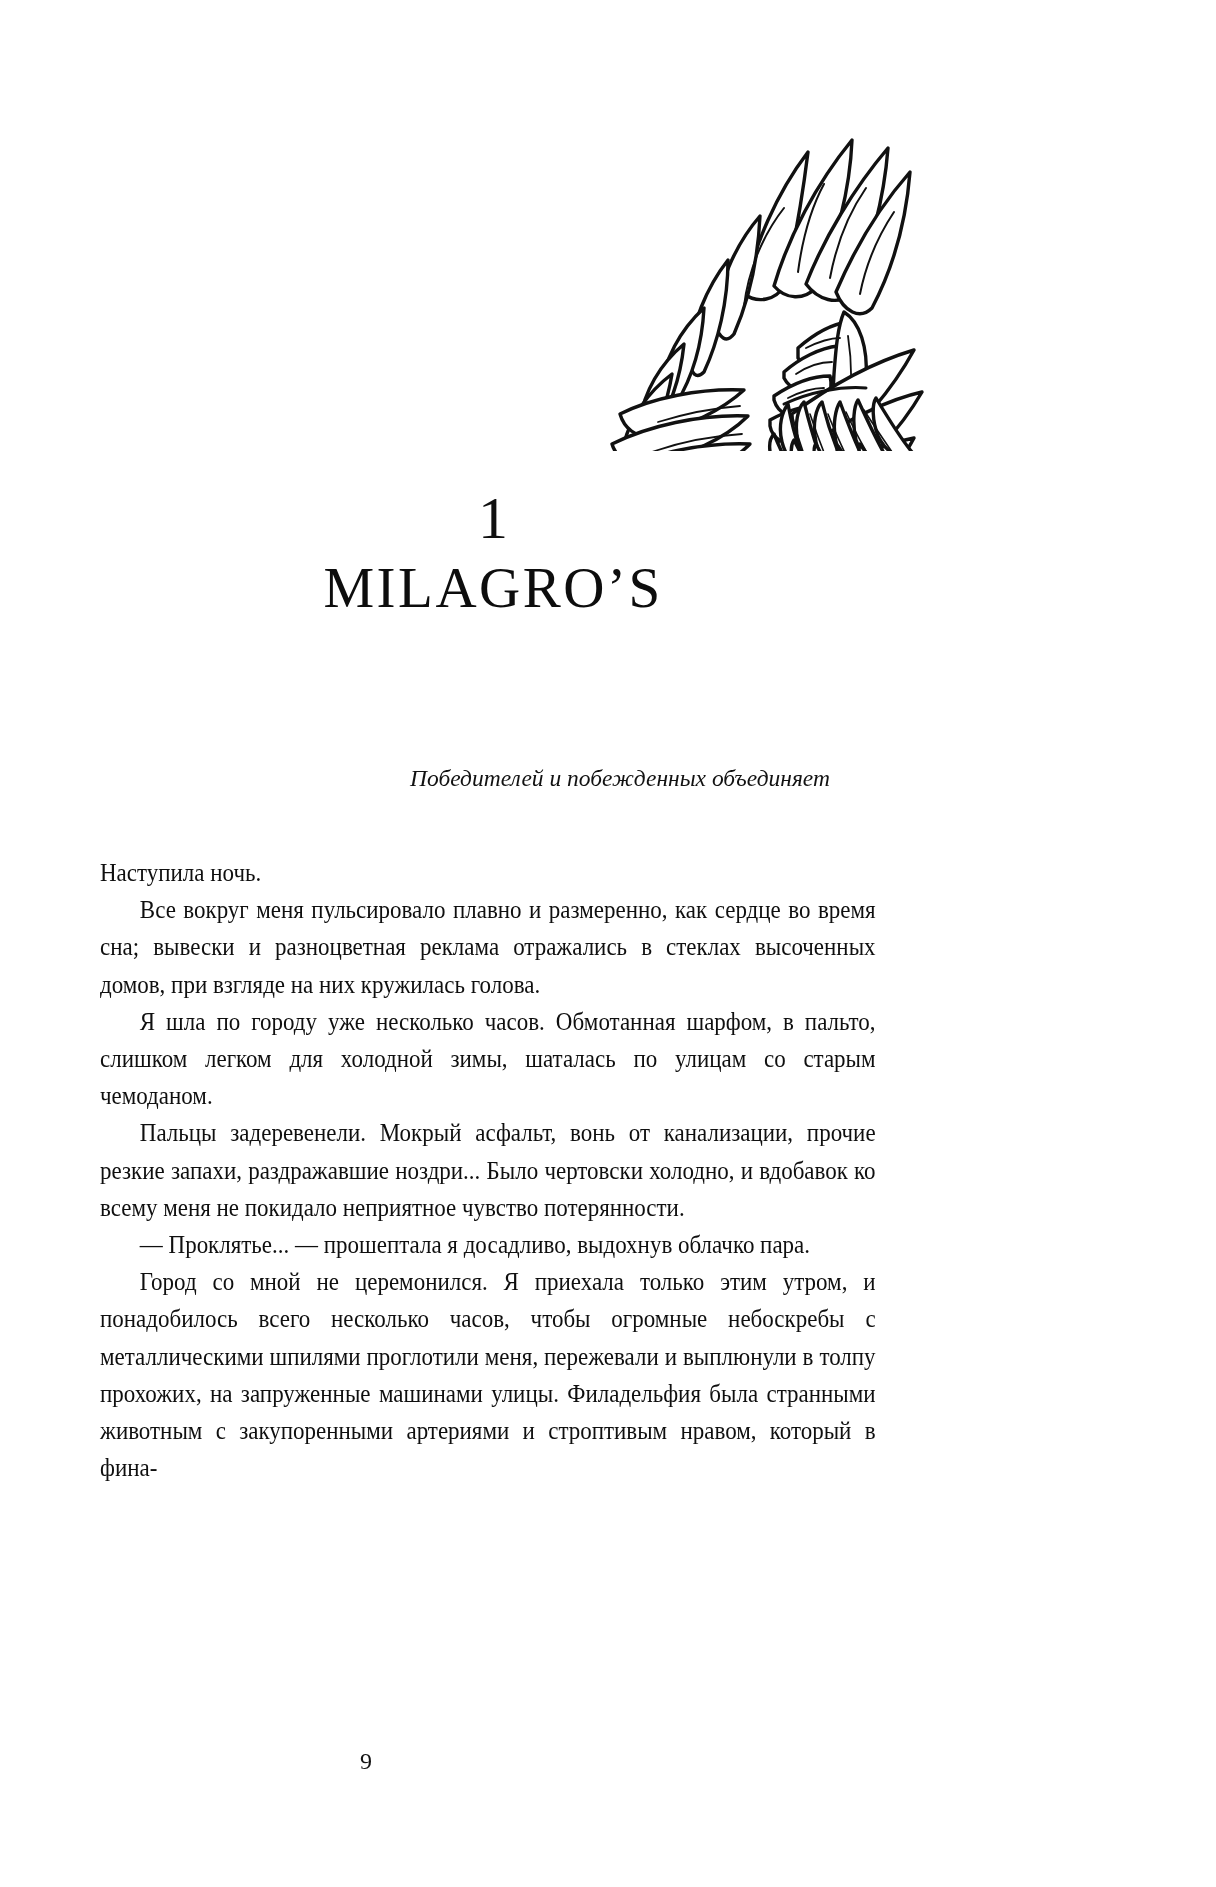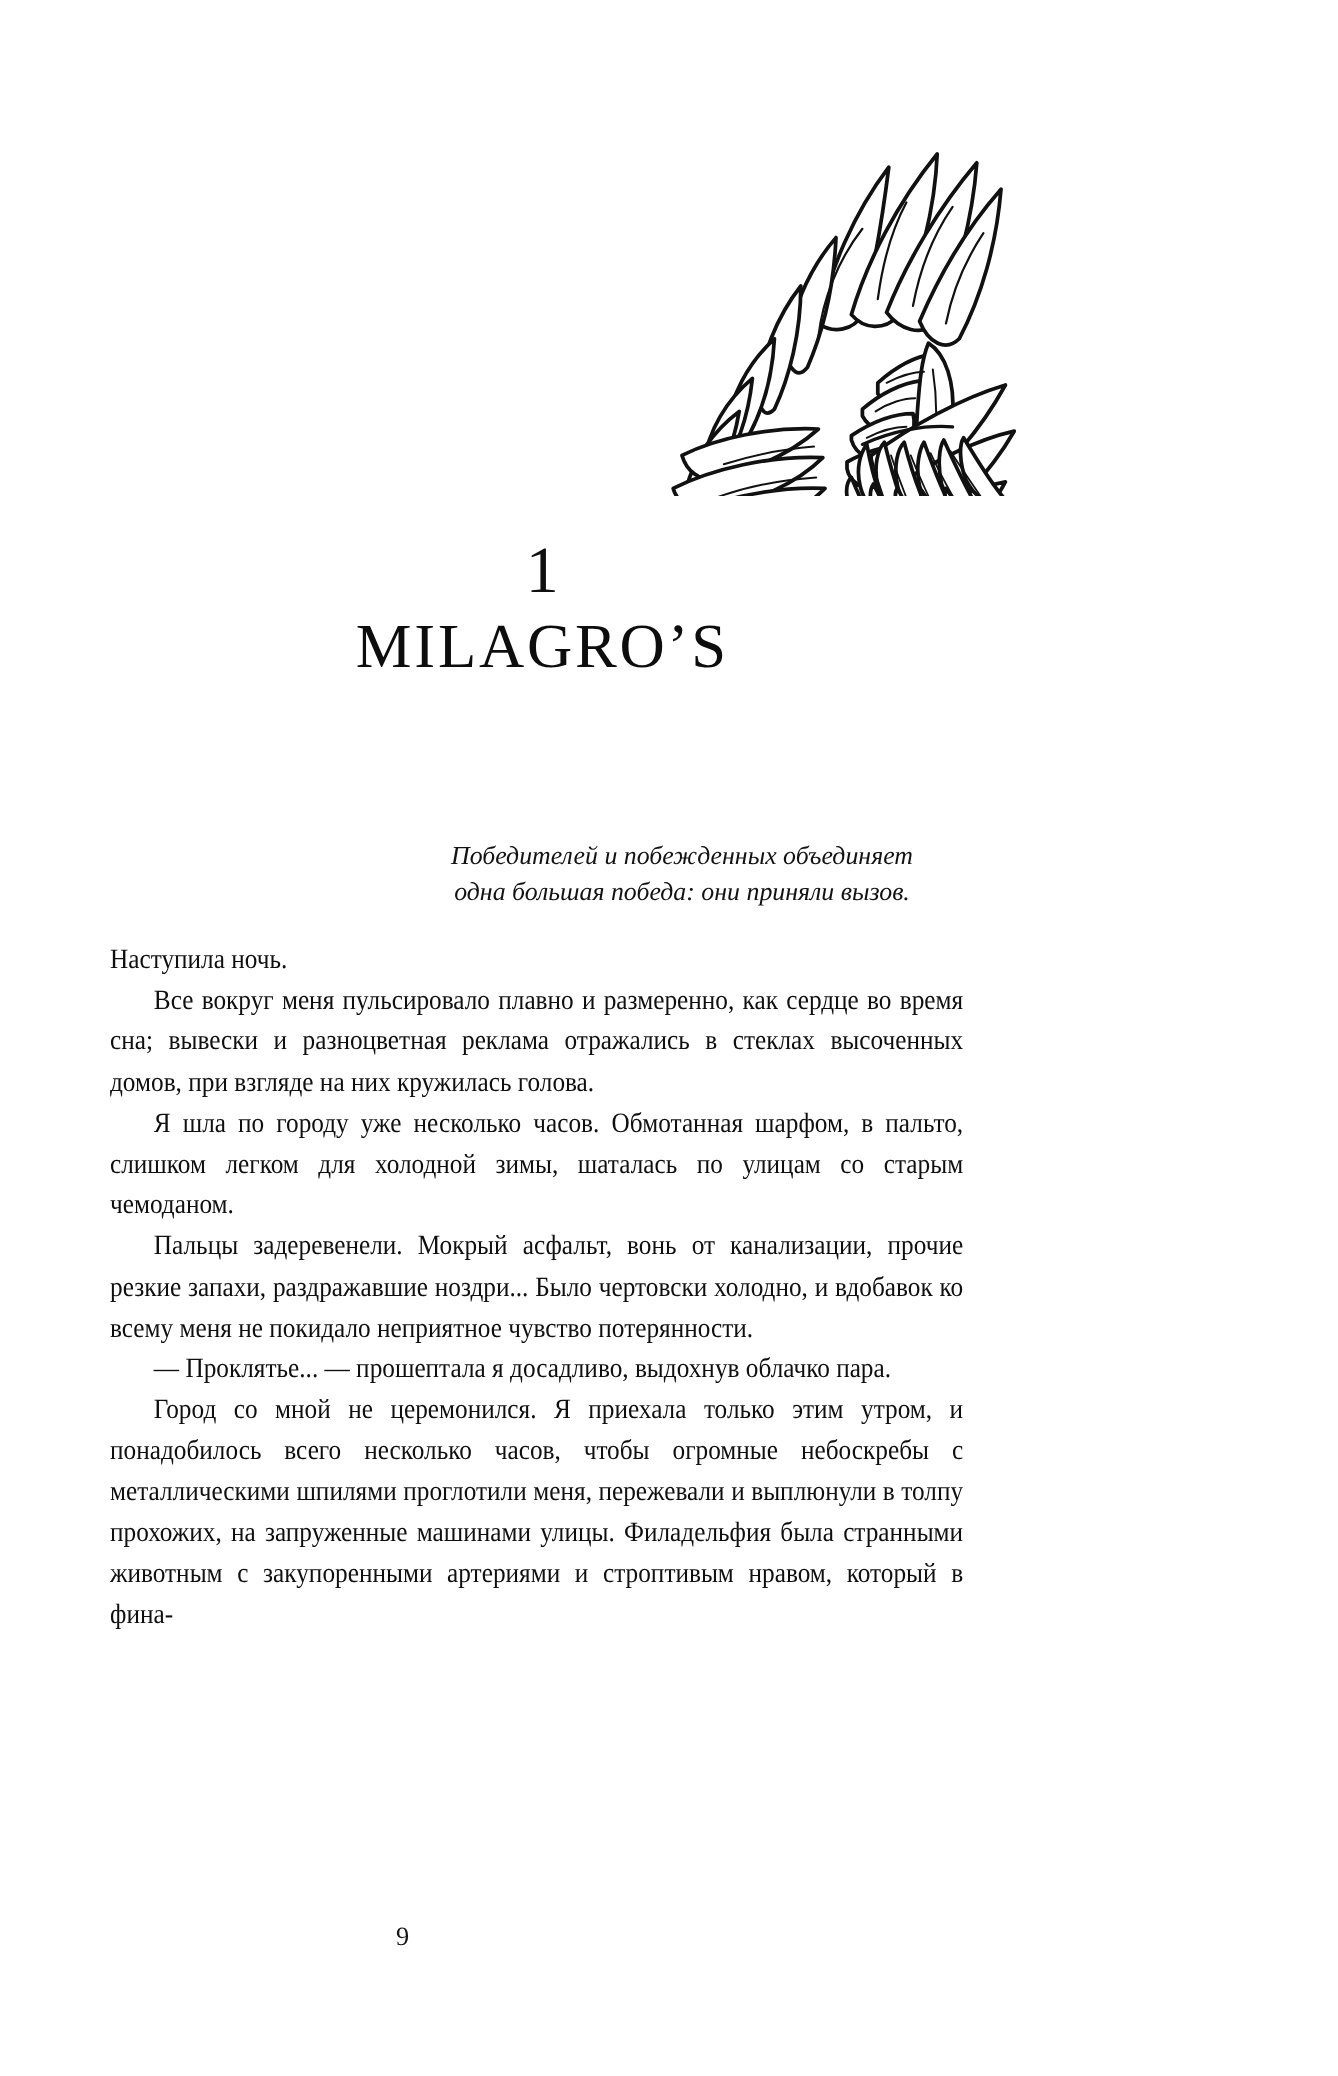--- a/index.html
+++ b/index.html
@@ -206,21 +206,20 @@
     </svg>
   </div>
 
   <div class="chapter-block">
     <div class="chapter-number">1</div>
     <div class="chapter-title">MILAGRO’S</div>
   </div>
 
   <div class="epigraph">
     <span class="epi-line">Победителей и побежденных объединяет</span>
-    <span class="epi-line">одна большая победа: они приняли вызов.</span>
   </div>
 
   <div class="body-text">
     <p class="no-indent">Наступила ночь.</p>
     <p>Все вокруг меня пульсировало плавно и размеренно, как сердце во время сна; вывески и разноцветная реклама отражались в стеклах высоченных домов, при взгляде на них кружилась голова.</p>
     <p>Я шла по городу уже несколько часов. Обмотанная шарфом, в пальто, слишком легком для холодной зимы, шаталась по улицам со старым чемоданом.</p>
     <p>Пальцы задеревенели. Мокрый асфальт, вонь от канализации, прочие резкие запахи, раздражавшие ноздри... Было чертовски холодно, и вдобавок ко всему меня не покидало неприятное чувство потерянности.</p>
     <p>— Проклятье... — прошептала я досадливо, выдохнув облачко пара.</p>
     <p class="last-par">Город со мной не церемонился. Я приехала только этим утром, и понадобилось всего несколько часов, чтобы огромные небоскребы с металлическими шпилями проглотили меня, пережевали и выплюнули в толпу прохожих, на запруженные машинами улицы. Филадельфия была странными животным с закупоренными артериями и строптивым нравом, который в фина-</p>
   </div>

